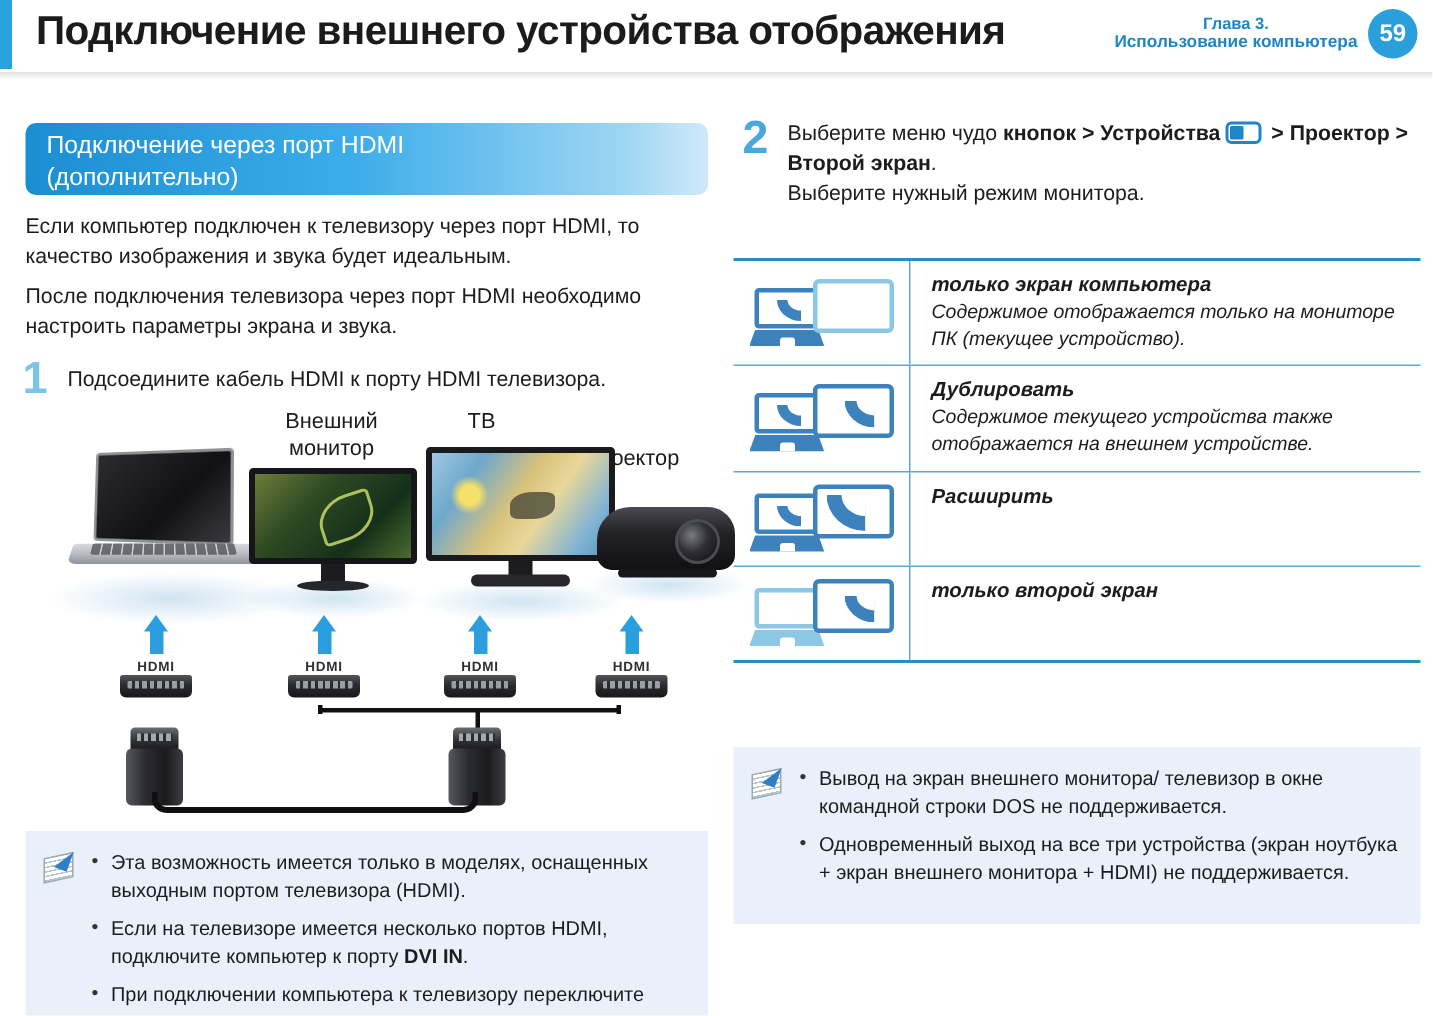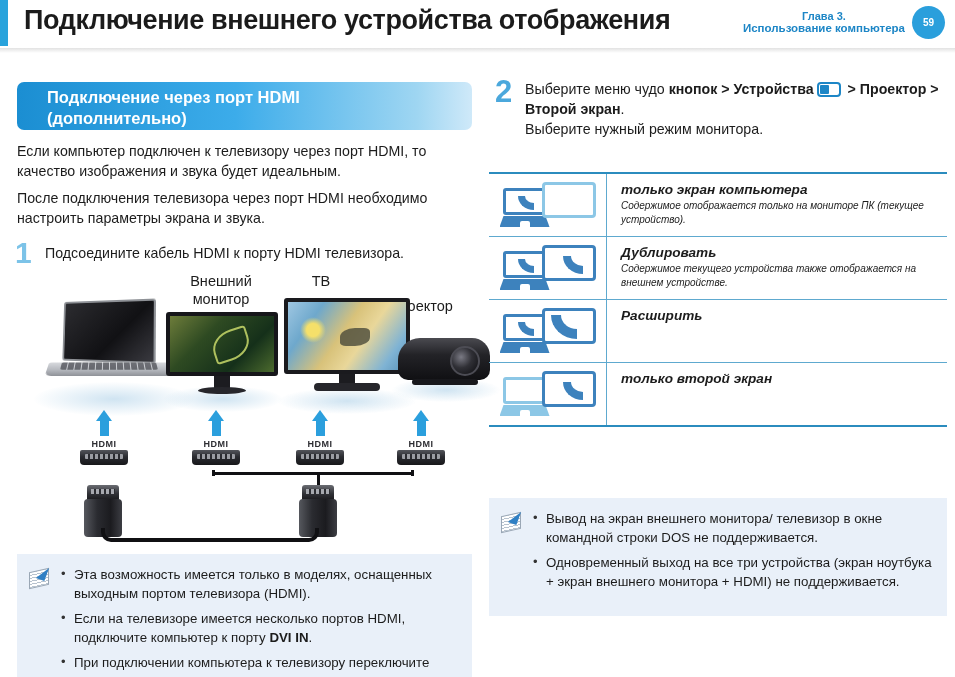--- a/index.html
+++ b/index.html
@@ -32,41 +32,41 @@
   .chapter-block { text-align:center; line-height:1.12; }
   .chapter-line1 {
     font-size:11px; font-weight:bold; color:#1d86c6;
   }
   .chapter-line2 {
     font-size:11.5px; font-weight:bold; color:#1d86c6;
   }
   .page-badge {
     width:33px; height:33px; border-radius:50%;
     background:#2a9fdc; color:#fff;
-    font-size:10px; font-weight:bold;
+    font-size:16px; font-weight:bold;
     display:flex; align-items:center; justify-content:center;
   }
   .header-rule {
     position:absolute; left:0; top:48px; width:955px; height:5px;
     background:linear-gradient(to bottom,#e2e2e2 0%,#f3f3f3 60%,#ffffff 100%);
   }
 
   
   .col-left  { position:absolute; left:0;   top:56px; width:480px; height:621px; }
   .col-right { position:absolute; left:483px; top:56px; width:472px; height:621px; }
 
   
   .section-bar {
     position:absolute; left:17px; top:26px; width:455px; height:48px;
     border-radius:7px;
     background:linear-gradient(to right,#1b8ed2 0%,#3cacea 48%,#9fd6f2 88%,#cfe9f9 100%);
     padding:5px 0 0 14px;
   }
   .section-bar-line {
-    color:#ffffff; font-size:16.5px; font-weight:bold; line-height:1.27;margin-left:16px;
+    color:#ffffff; font-size:16.5px; font-weight:normal; line-height:1.27;
   }
 
   
   .para {
     position:absolute; left:17px; width:452px;
     font-size:14.2px; color:#1c1c1c; line-height:1.38;
   }
   .para-1 { top:86px; }
   .para-2 { top:133px; }
 
@@ -268,21 +268,21 @@
     display:flex; align-items:stretch;
     border-bottom:1.2px solid #5ea9cf;
   }
   .mode-row:last-child { border-bottom:none; }
   .mode-icon-cell {
     flex:0 0 118px; display:flex; align-items:center; justify-content:center;
     border-right:1.2px solid #5ea9cf; padding:8px 0;
   }
   .mode-text-cell { flex:1; padding:8px 8px 9px 14px; }
   .mode-title { font-size:13.6px; font-weight:bold; color:#1c1c1c; margin-bottom:2px; }
-  .mode-desc  { font-size:10px; color:#1c1c1c; line-height:1.36; }
+  .mode-desc  { font-size:13px; color:#1c1c1c; line-height:1.36; }
 
   
   .mi { position:relative; width:96px; height:46px; }
   .mi .lap { position:absolute; left:0; bottom:0; width:50px; height:40px; }
   .mi .lap-scr {
     position:absolute; left:3px; top:0; width:42px; height:27px;
     border:3px solid #3d82bd; border-radius:3px; background:#fff;
   }
   .mi .lap-scr.pale { border-color:#8cc7e6; }
   .mi .lap-bot {

